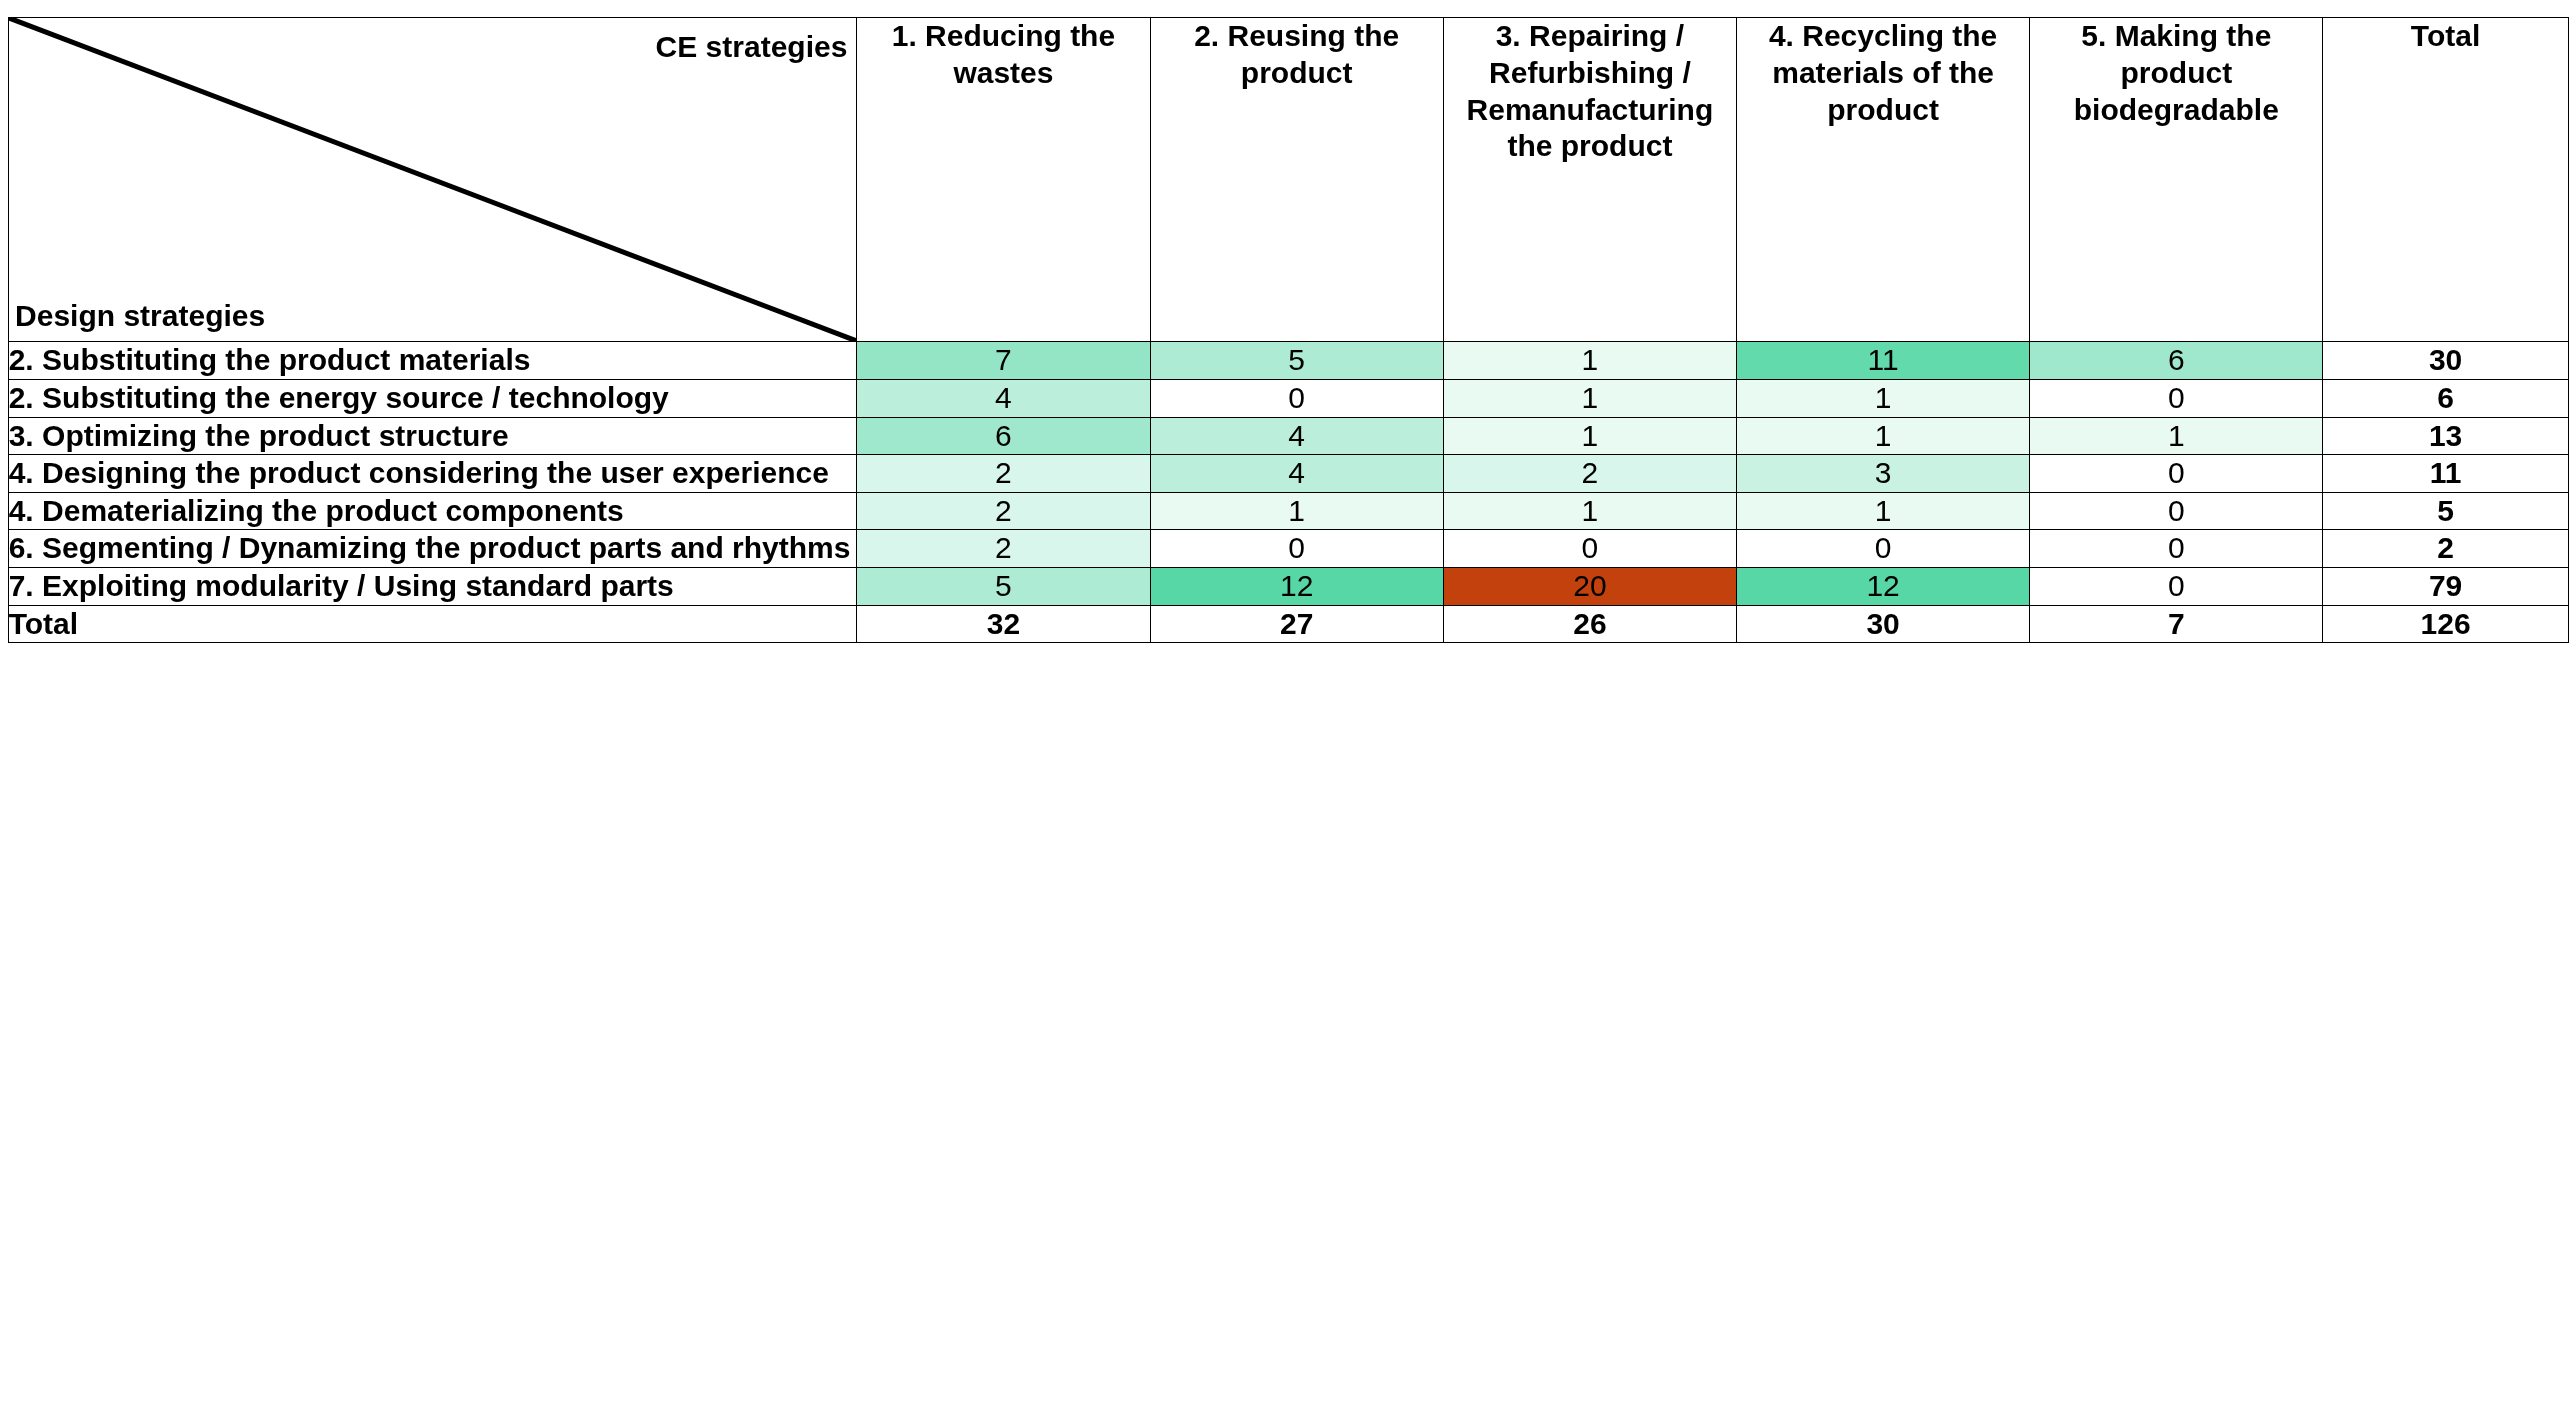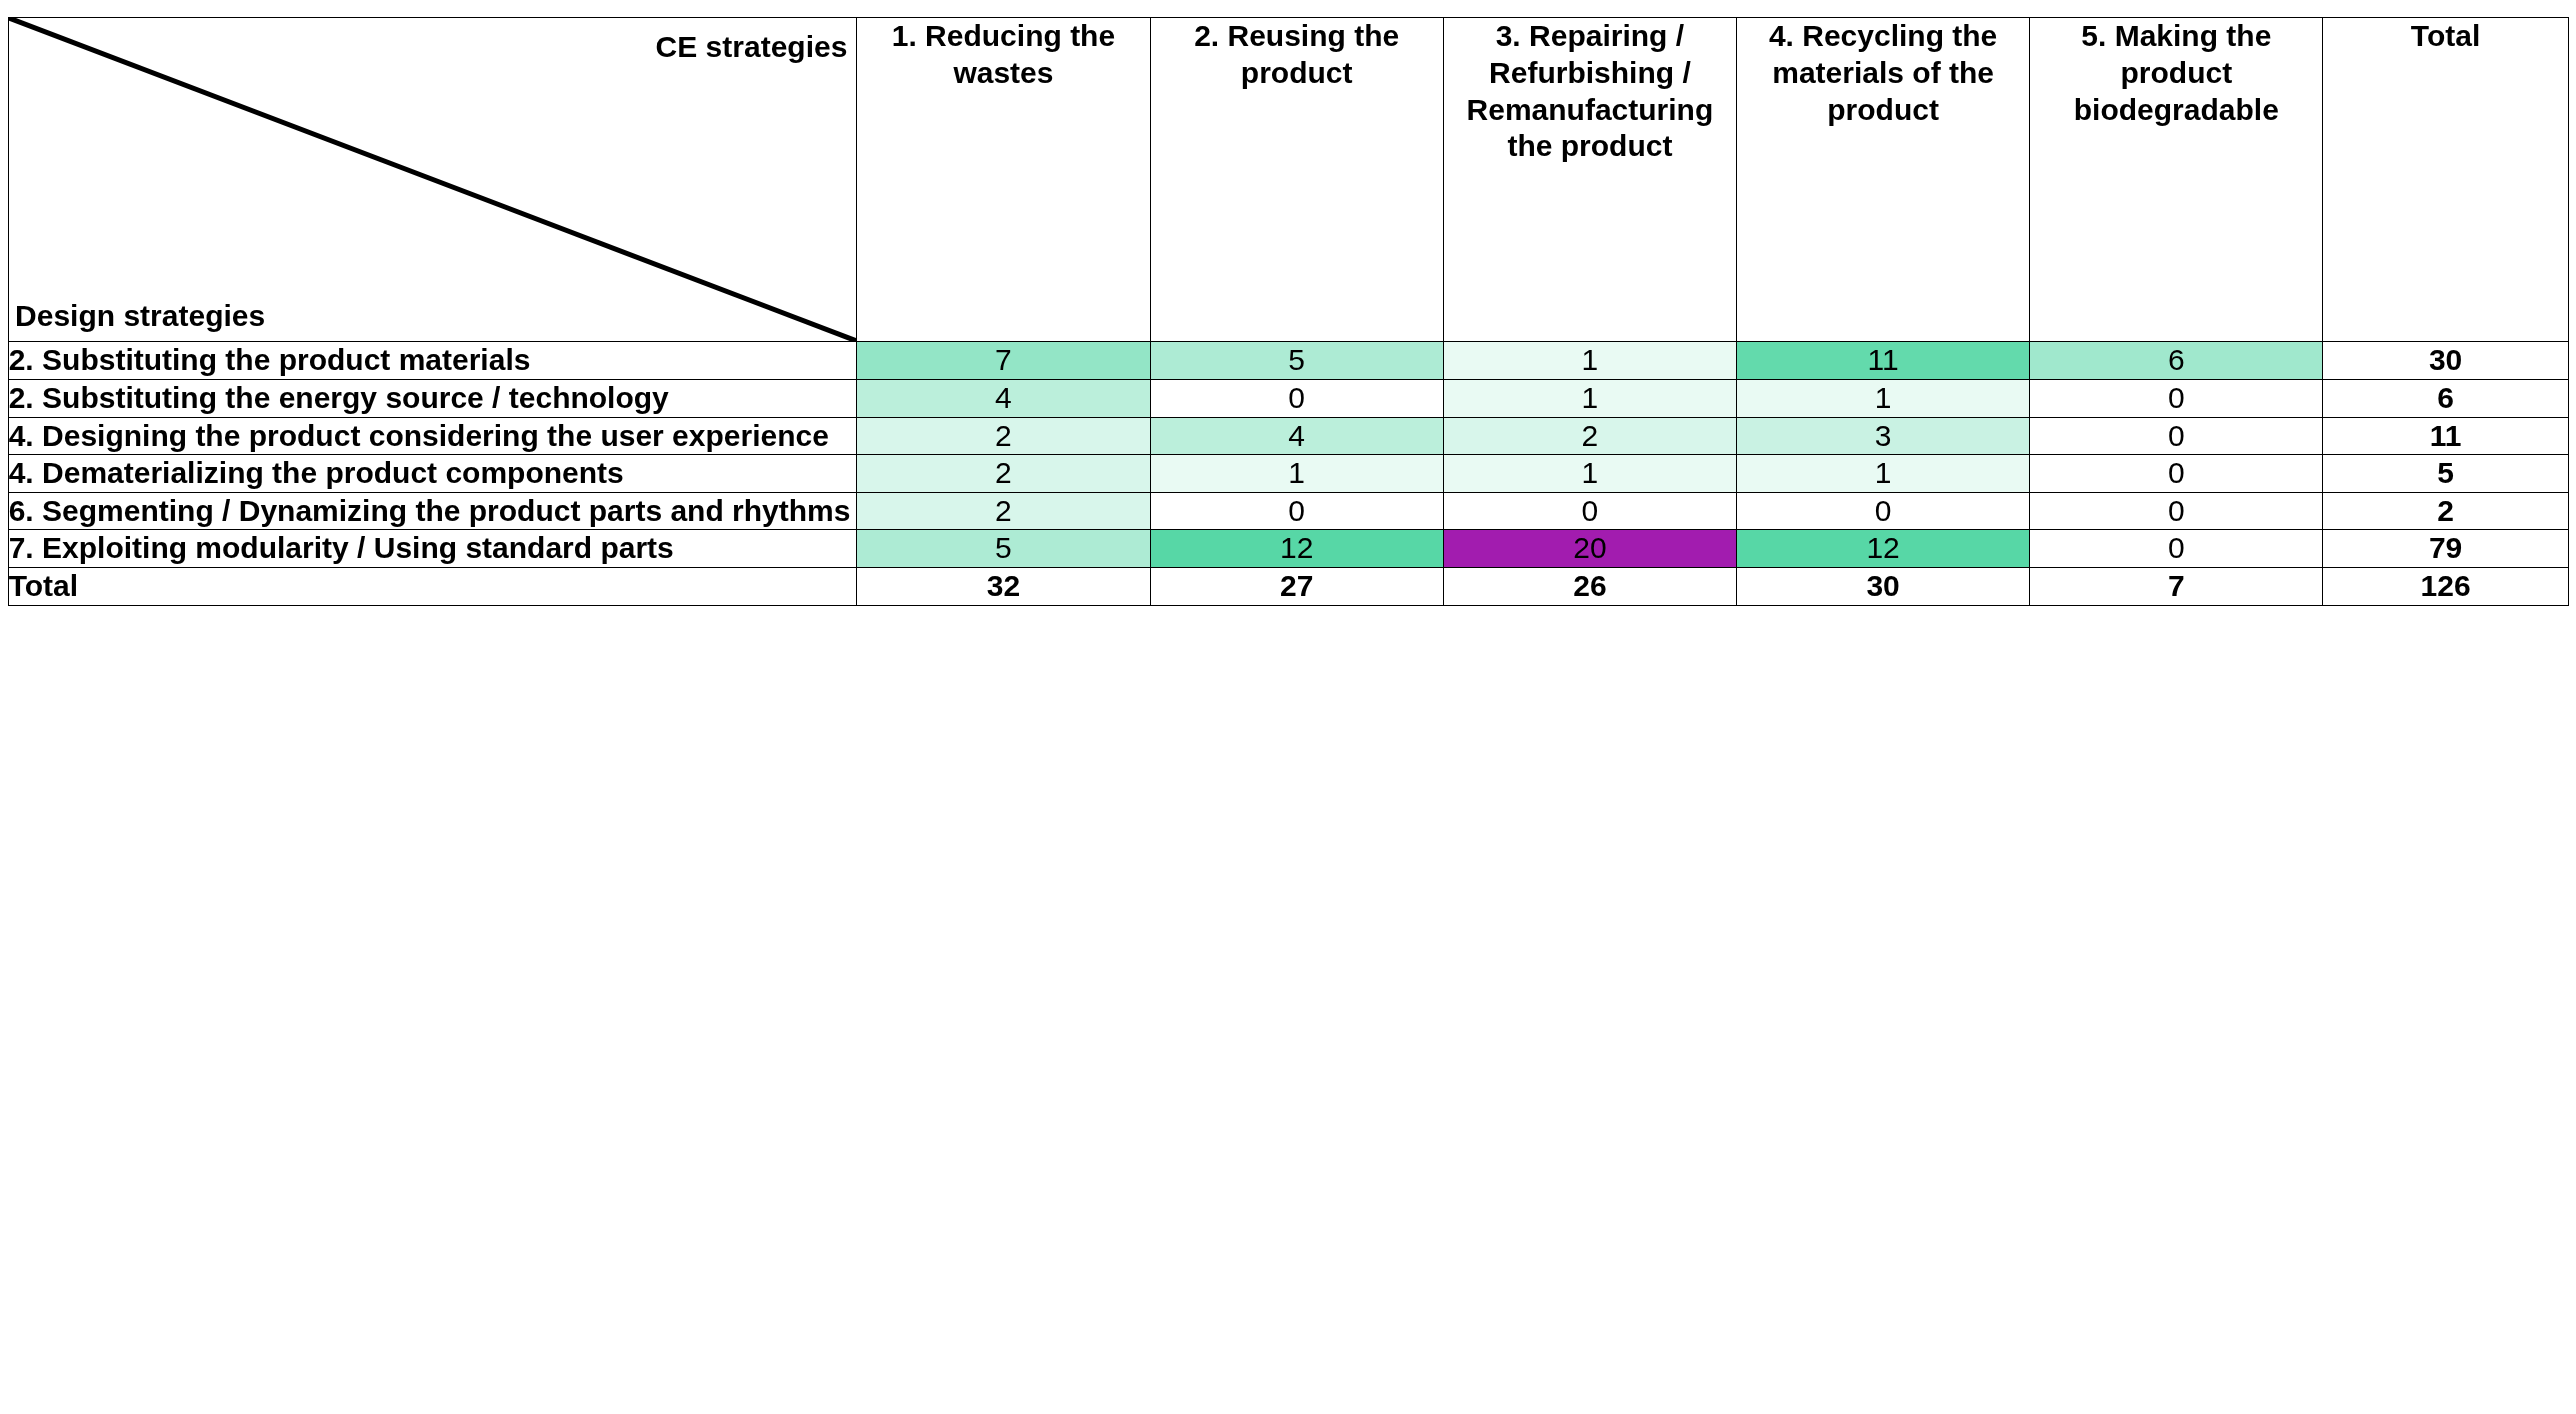--- a/index.html
+++ b/index.html
@@ -108,20 +108,29 @@
         <tr>
           <td class="rowlabel">2. Substituting the energy source / technology</td>
           <td class="num" style="background: rgb(187, 239, 219);">4</td>
           <td class="num" style="background: rgb(255, 255, 255);">0</td>
           <td class="num" style="background: rgb(233, 250, 243);">1</td>
           <td class="num" style="background: rgb(233, 250, 243);">1</td>
           <td class="num" style="background: rgb(255, 255, 255);">0</td>
           <td class="totalcell">6</td>
         </tr>
         <tr>
+          <td class="rowlabel">3. Optimizing the product structure</td>
+          <td class="num" style="background: rgb(160, 232, 205);">6</td>
+          <td class="num" style="background: rgb(187, 239, 219);">4</td>
+          <td class="num" style="background: rgb(233, 250, 243);">1</td>
+          <td class="num" style="background: rgb(233, 250, 243);">1</td>
+          <td class="num" style="background: rgb(233, 250, 243);">1</td>
+          <td class="totalcell">13</td>
+        </tr>
+        <tr>
           <td class="rowlabel">4. Designing the product considering the user experience</td>
           <td class="num" style="background: rgb(216, 246, 235);">2</td>
           <td class="num" style="background: rgb(187, 239, 219);">4</td>
           <td class="num" style="background: rgb(216, 246, 235);">2</td>
           <td class="num" style="background: rgb(201, 242, 227);">3</td>
           <td class="num" style="background: rgb(255, 255, 255);">0</td>
           <td class="totalcell">11</td>
         </tr>
         <tr>
           <td class="rowlabel">4. Dematerializing the product components</td>
@@ -138,21 +147,21 @@
           <td class="num" style="background: rgb(255, 255, 255);">0</td>
           <td class="num" style="background: rgb(255, 255, 255);">0</td>
           <td class="num" style="background: rgb(255, 255, 255);">0</td>
           <td class="num" style="background: rgb(255, 255, 255);">0</td>
           <td class="totalcell">2</td>
         </tr>
         <tr>
           <td class="rowlabel">7. Exploiting modularity / Using standard parts</td>
           <td class="num" style="background: rgb(173, 235, 212);">5</td>
           <td class="num" style="background: rgb(87, 215, 166);">12</td>
-          <td class="num" style="background: #a21caf;">20</td>
+          <td class="num" style="background: #c2410c;">20</td>
           <td class="num" style="background: rgb(87, 215, 166);">12</td>
           <td class="num" style="background: rgb(255, 255, 255);">0</td>
           <td class="totalcell">79</td>
         </tr>
         <tr class="totalrow">
           <td class="rowlabel">Total</td>
           <td class="num bold">32</td>
           <td class="num bold">27</td>
           <td class="num bold">26</td>
           <td class="num bold">30</td>

